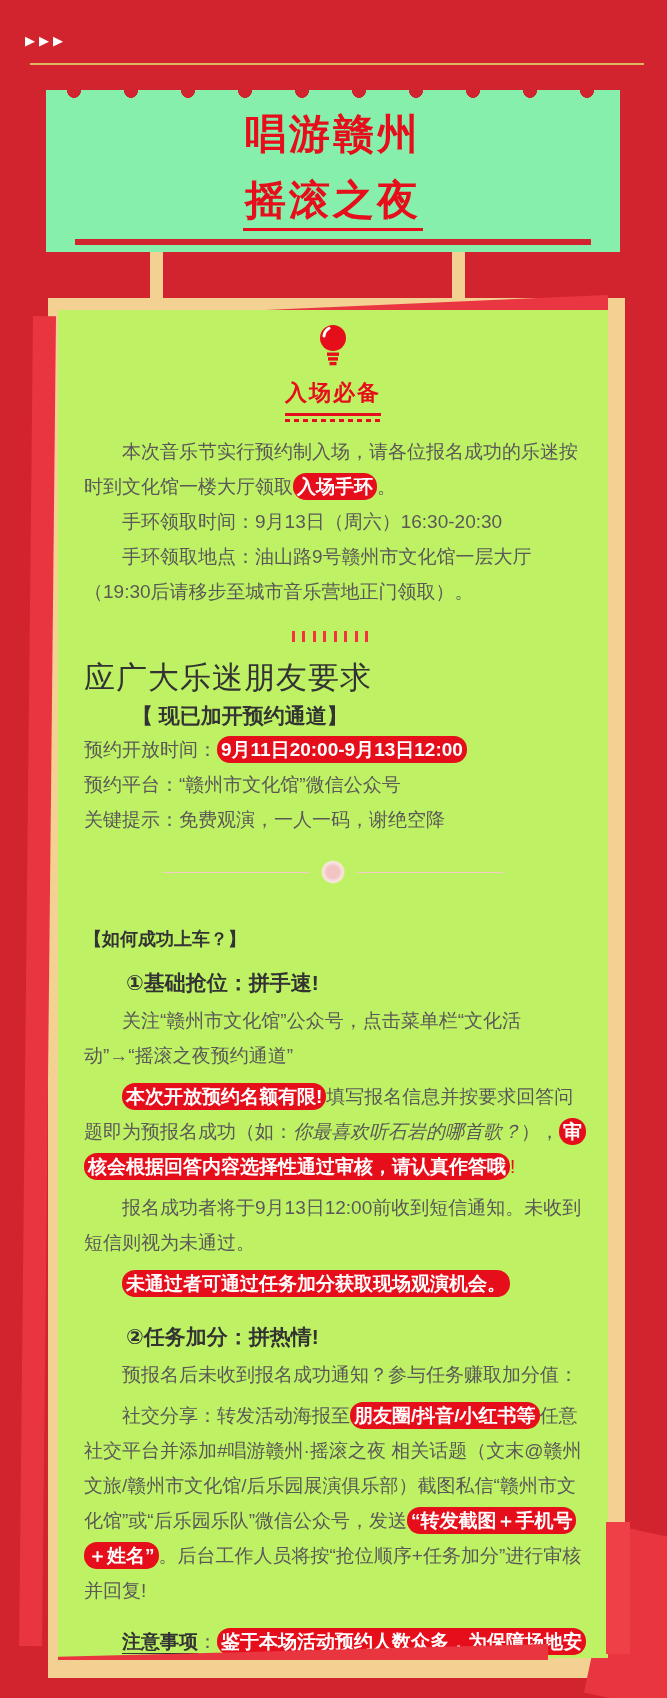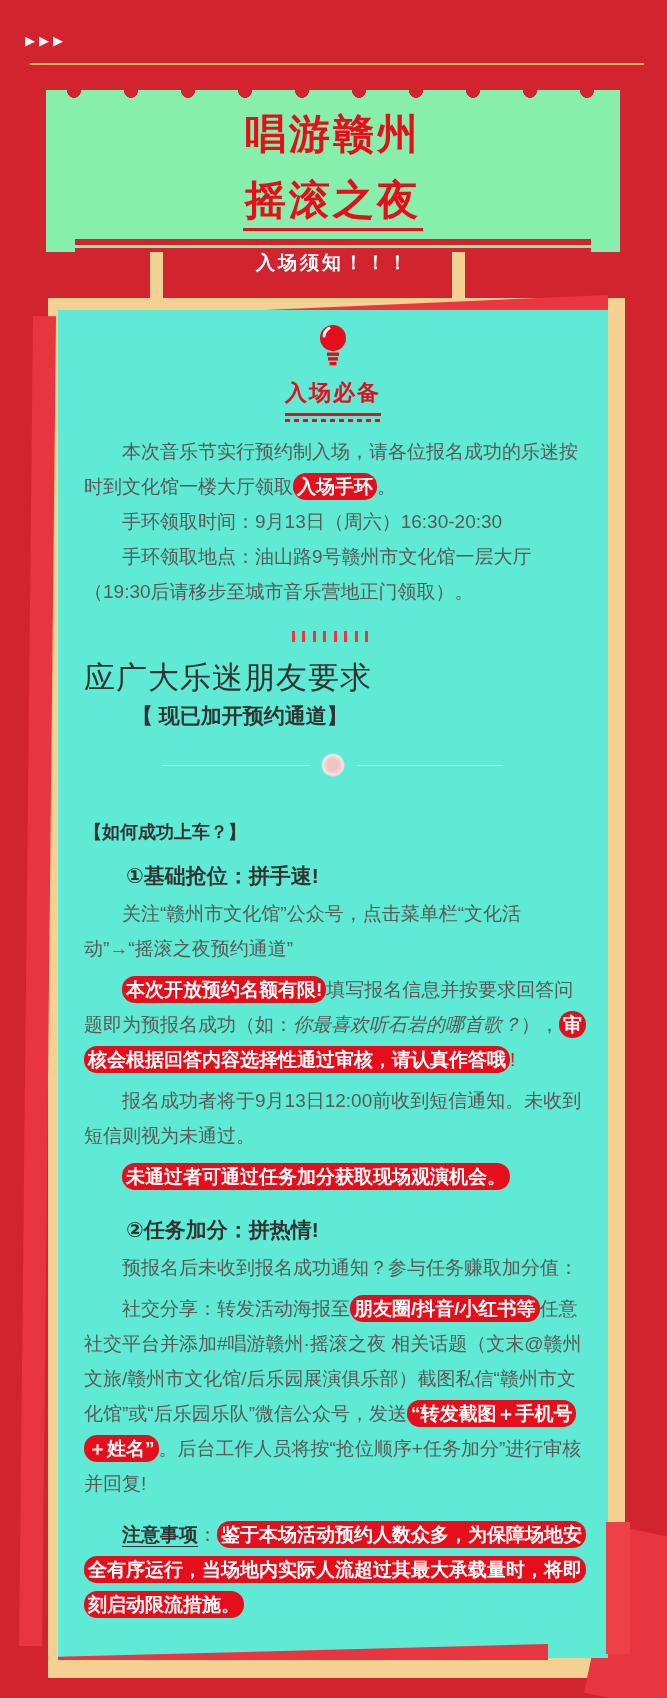--- a/index.html
+++ b/index.html
@@ -38,21 +38,21 @@
   .left-ribbon{position:absolute;left:33px;top:316px;width:23px;height:1330px;background:var(--ribbon);
     transform:rotate(0.6deg);transform-origin:top left;}
   .top-ribbon{position:absolute;left:240px;top:295px;width:368px;height:16px;background:#EA3640;
     clip-path:polygon(0 100%,100% 0,100% 100%);}
   .bottom-wedge{position:absolute;left:58px;top:1644px;width:490px;height:16px;background:var(--ribbon);
     clip-path:polygon(0 80%,100% 0,100% 100%,0 100%);z-index:3;}
   .br-slab{position:absolute;left:606px;top:1522px;width:24px;height:132px;background:#EF4048;z-index:3;}
   .br-corner{position:absolute;left:600px;top:1540px;width:150px;height:170px;background:var(--ribbon);
     transform:rotate(12deg);z-index:1;}
   
-  .main-card{position:absolute;left:58px;top:310px;width:550px;height:1348px;background:#5eead4;
+  .main-card{position:absolute;left:58px;top:310px;width:550px;height:1348px;background:#bef264;
     overflow:hidden;z-index:2;}
   .content{padding:0 26px;font-size:19px;color:var(--body);line-height:35px;}
   .bulb{display:block;margin:14px auto 0;}
   .section-title{text-align:center;color:var(--hl);font-size:22px;font-weight:700;margin-top:8px;letter-spacing:2px;}
   .st-line{width:96px;height:3px;background:var(--hl);margin:5px auto 0;}
   .st-dashes{width:96px;height:3px;margin:3px auto 0;
     background:repeating-linear-gradient(90deg,var(--hl) 0 5px,transparent 5px 9px);}
   .para{text-indent:2em;}
   .mt{margin-top:12px;}
   .mt-s{margin-top:6px;}
@@ -82,21 +82,20 @@
 <div class="arrows">▶▶▶</div>
 
 <div class="gold-line"></div>
 
 <div class="header-card">
   <div class="perf"></div>
   <div class="event-title">唱游赣州</div>
   <div class="event-title">摇滚之夜</div>
   <div class="title-underline"></div>
   <div class="thin-bar"></div>
-  <div class="banner-bar">入场须知！！！</div>
 </div>
 
 <div class="pillar pillar-left"></div>
 <div class="pillar pillar-right"></div>
 <div class="br-corner"></div>
 <div class="gold-panel"></div>
 <div class="left-ribbon"></div>
 <div class="top-ribbon"></div>
 <div class="br-slab"></div>
 <div class="bottom-wedge"></div>
@@ -115,20 +114,25 @@
 
   <div class="content">
     <div class="para mt"><span>本次音乐节实行预约制入场，请各位报名成功的乐迷按时到文化馆一楼大厅领取</span><span class="hl">入场手环</span><span>。</span></div>
     <div class="para"><span>手环领取时间：9月13日（周六）16:30-20:30</span></div>
     <div class="para"><span>手环领取地点：油山路9号赣州市文化馆一层大厅（19:30后请移步至城市音乐营地正门领取）。</span></div>
 
     <div class="vdashes"></div>
 
     <div class="h2">应广大乐迷朋友要求</div>
     <div class="h3">【 现已加开预约通道】</div>
+    <div class="rows">
+      <div><span>预约开放时间：</span><span class="hl">9月11日20:00-9月13日12:00</span></div>
+      <div><span>预约平台：“赣州市文化馆”微信公众号</span></div>
+      <div><span>关键提示：免费观演，一人一码，谢绝空降</span></div>
+    </div>
 
     <div class="pink-div">
       <div class="line"></div>
       <div class="motif"></div>
       <div class="line"></div>
     </div>
 
     <div class="h3b">【如何成功上车？】</div>
     <div class="step-title">①基础抢位：拼手速!</div>
     <div class="para mt-s"><span>关注“赣州市文化馆”公众号，点击菜单栏“文化活动”→“摇滚之夜预约通道”</span></div>

